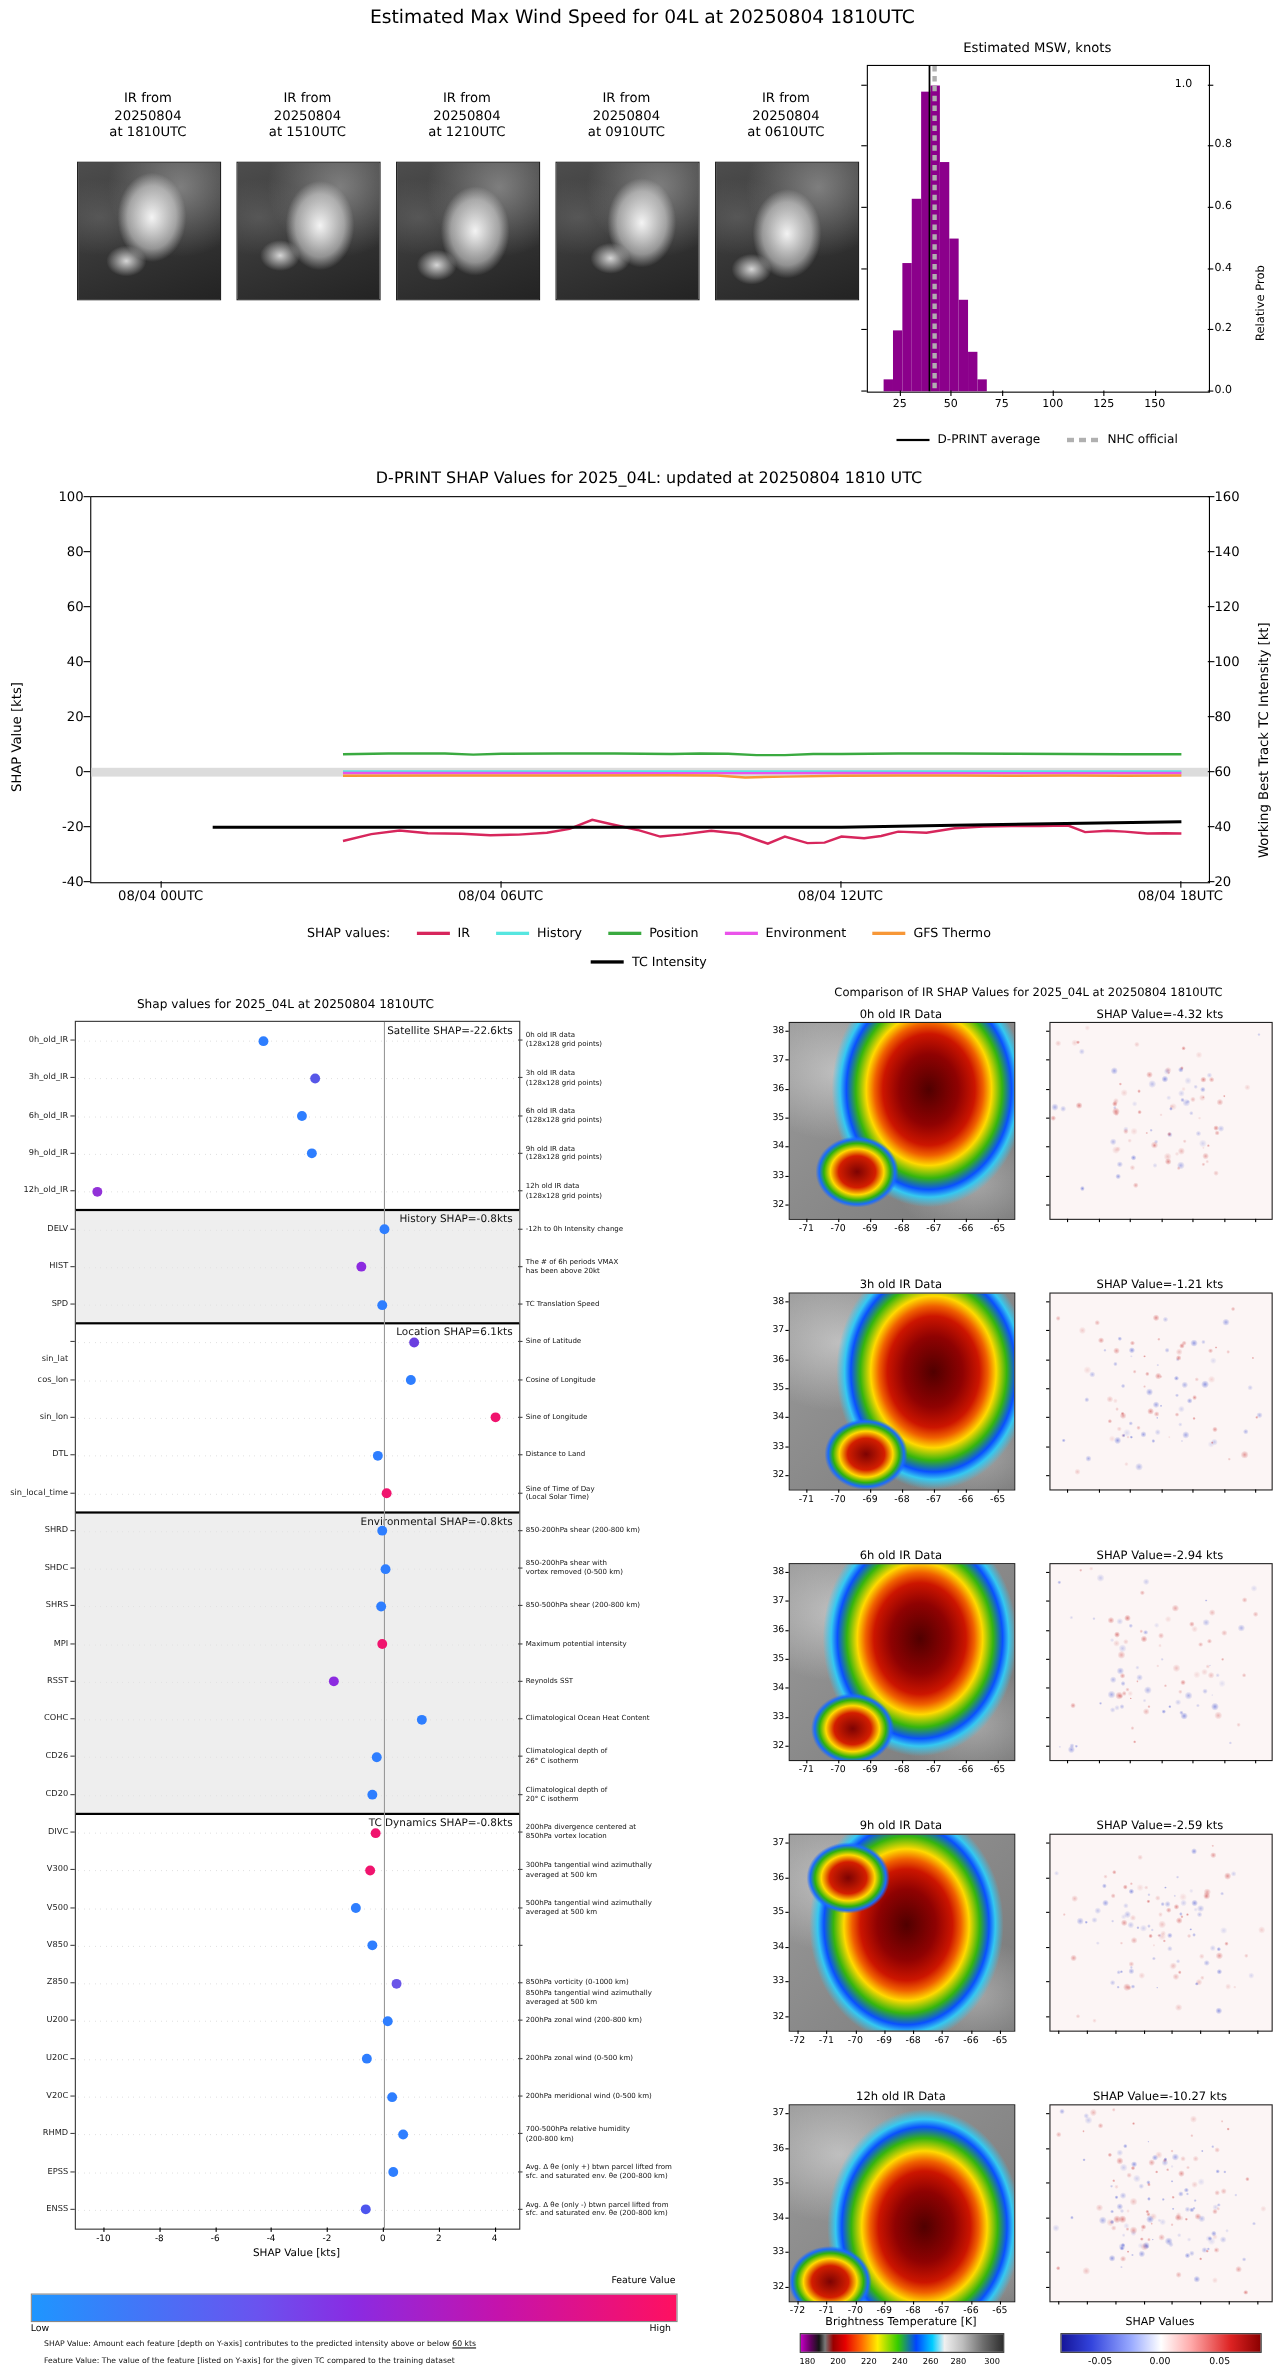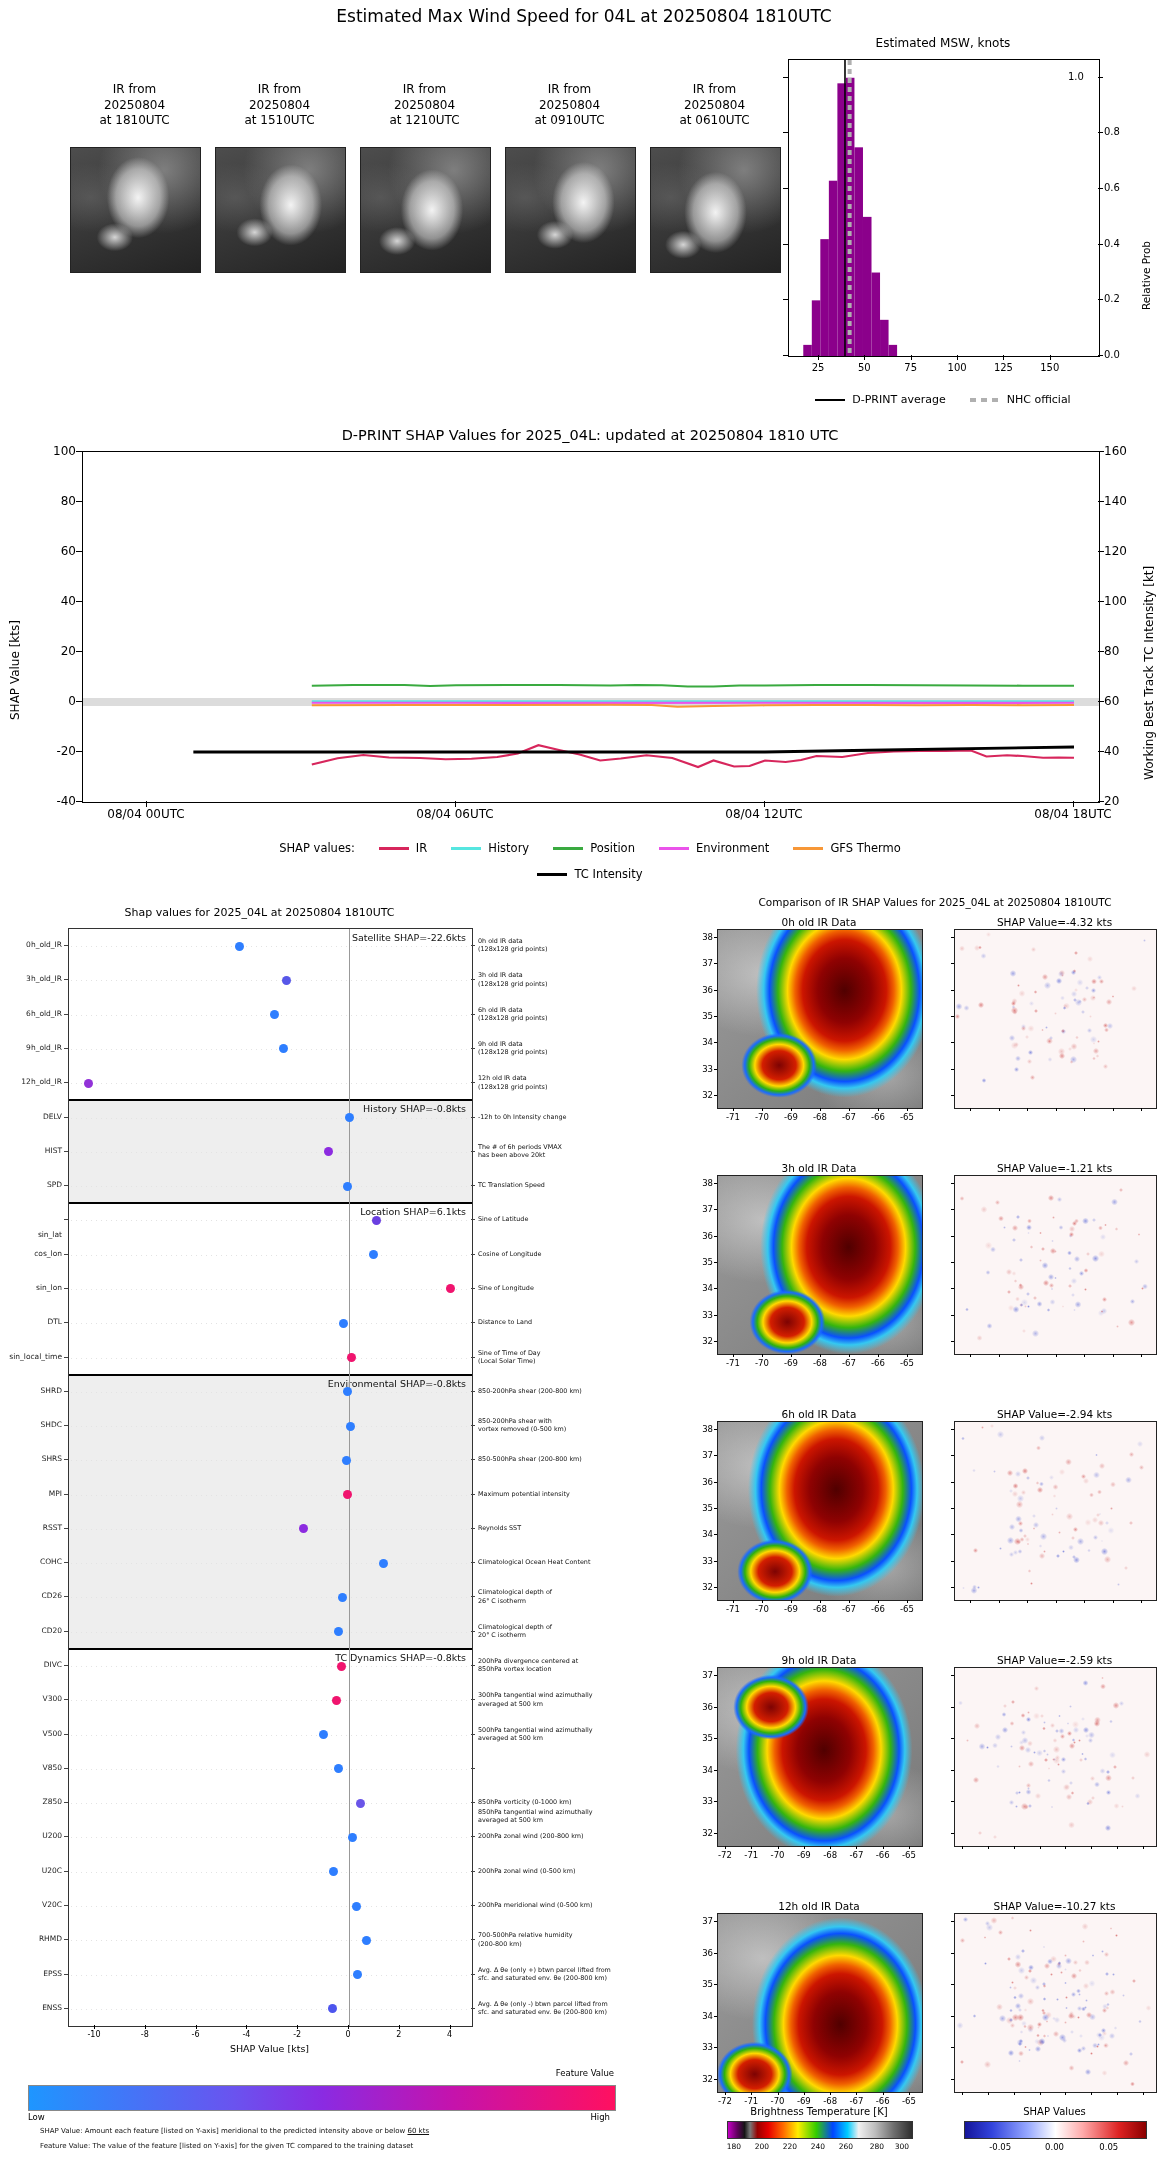--- a/index.html
+++ b/index.html
@@ -500,21 +500,21 @@
       <div class="tickmark" style="left: 449.6px; top: 2025px; width: 1px; height: 4px;"></div>
       <div class="tick" style="left: 437.6px; top: 2030px; width: 24px; text-align: center; font-size: 8px;">4</div>
     </div>
   <div class="abs ctr" style="left:68px;top:2043px;width:403px;font-size:9.5px;">SHAP Value [kts]</div>
 
   <div class="abs" style="left:28px;top:2068px;width:586px;text-align:right;font-size:8.5px;">Feature Value</div>
   <div class="abs" id="fv-bar"></div>
   <div class="abs" style="left:28px;top:2112px;font-size:8.5px;">Low</div>
   <div class="abs" style="left:28px;top:2112px;width:582px;text-align:right;font-size:8.5px;">High</div>
   <div class="abs foot" style="top:2127px;">
-    <span>SHAP Value: Amount each feature [listed on Y-axis] meridional to the predicted intensity above or below </span><u>60 kts</u>
+    <span>SHAP Value: Amount each feature [depth on Y-axis] contributes to the predicted intensity above or below </span><u>60 kts</u>
   </div>
   <div class="abs foot" style="top:2142px;">Feature Value: The value of the feature [listed on Y-axis] for the given TC compared to the training dataset</div>
 
   <div class="abs ctr cmp-title" style="left:640px;top:896px;width:590px;">Comparison of IR SHAP Values for 2025_04L at 20250804 1810UTC</div>
   <div id="cmp-rows">
       <div class="abs ctr cmp-title" style="left: 717px; top: 916px; width: 204px;">0h old IR Data</div>
       <div class="abs ctr cmp-title" style="left: 954px; top: 916px; width: 201px;">SHAP Value=-4.32 kts</div>
       <div class="irmap r0" style="left: 717px; top: 929px;"></div>
       <div class="shapmap" style="left: 954px; top: 929px;">
         <div class="speck" style="left: 52.5572%; top: 55.4465%; width: 5.15571px; height: 5.15571px; background: radial-gradient(circle, rgba(40, 60, 205, 0.34) 0%, rgba(255, 255, 255, 0) 75%);"></div>
@@ -1306,21 +1306,21 @@
     </div>
 
   <div class="abs ctr" style="left:717px;top:2106px;width:204px;font-size:10px;">Brightness Temperature [K]</div>
   <div class="abs" id="bt-bar" style="left:727px;top:2121px;"></div>
   <div id="bt-ticks">
       <div class="cb-tick" style="left: 724px; top: 2142px; width: 20px; text-align: center;">180</div>
       <div class="cb-tick" style="left: 752px; top: 2142px; width: 20px; text-align: center;">200</div>
       <div class="cb-tick" style="left: 780px; top: 2142px; width: 20px; text-align: center;">220</div>
       <div class="cb-tick" style="left: 808px; top: 2142px; width: 20px; text-align: center;">240</div>
       <div class="cb-tick" style="left: 836px; top: 2142px; width: 20px; text-align: center;">260</div>
-      <div class="cb-tick" style="left: 864px; top: 2142px; width: 20px; text-align: right;">280</div>
+      <div class="cb-tick" style="left: 864px; top: 2142px; width: 20px; text-align: left;">280</div>
       <div class="cb-tick" style="left: 892px; top: 2142px; width: 20px; text-align: center;">300</div>
     </div>
   <div class="abs ctr" style="left:954px;top:2106px;width:201px;font-size:10px;">SHAP Values</div>
   <div class="abs" id="sv-bar" style="left:964px;top:2121px;"></div>
   <div id="sv-ticks">
       <div class="cb-tick" style="left: 986.2px; top: 2142px; width: 28px; text-align: center; font-size: 8.5px;">-0.05</div>
       <div class="cb-tick" style="left: 1040.5px; top: 2142px; width: 28px; text-align: center; font-size: 8.5px;">0.00</div>
       <div class="cb-tick" style="left: 1094.8px; top: 2142px; width: 28px; text-align: center; font-size: 8.5px;">0.05</div>
     </div>
 

